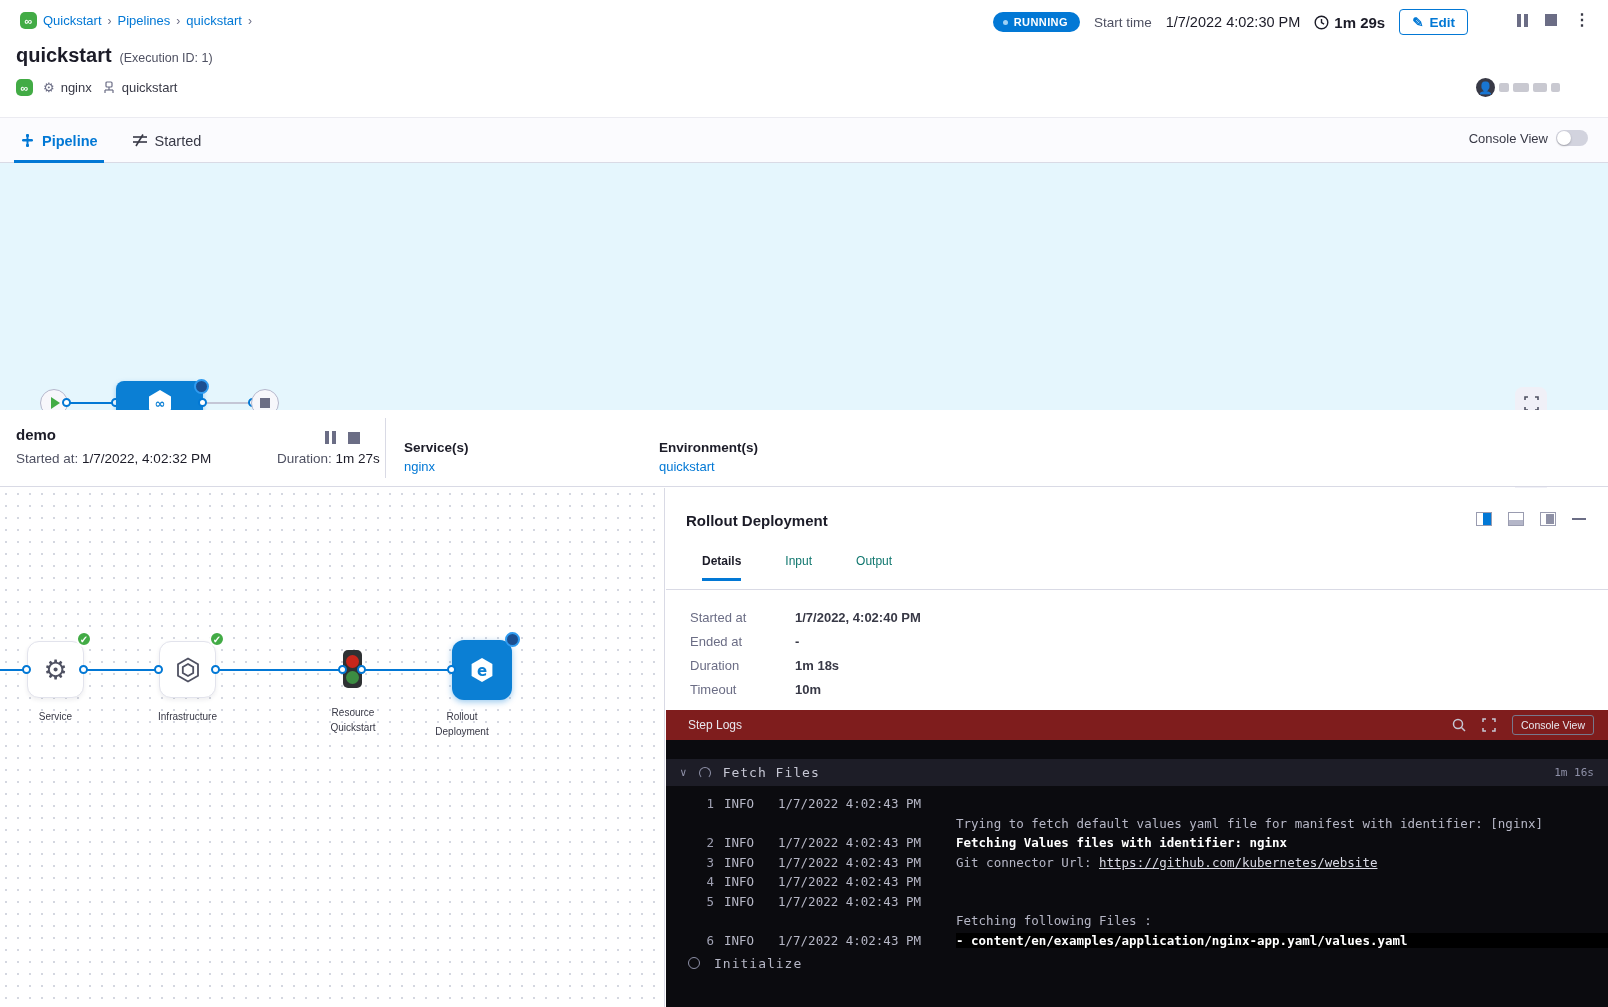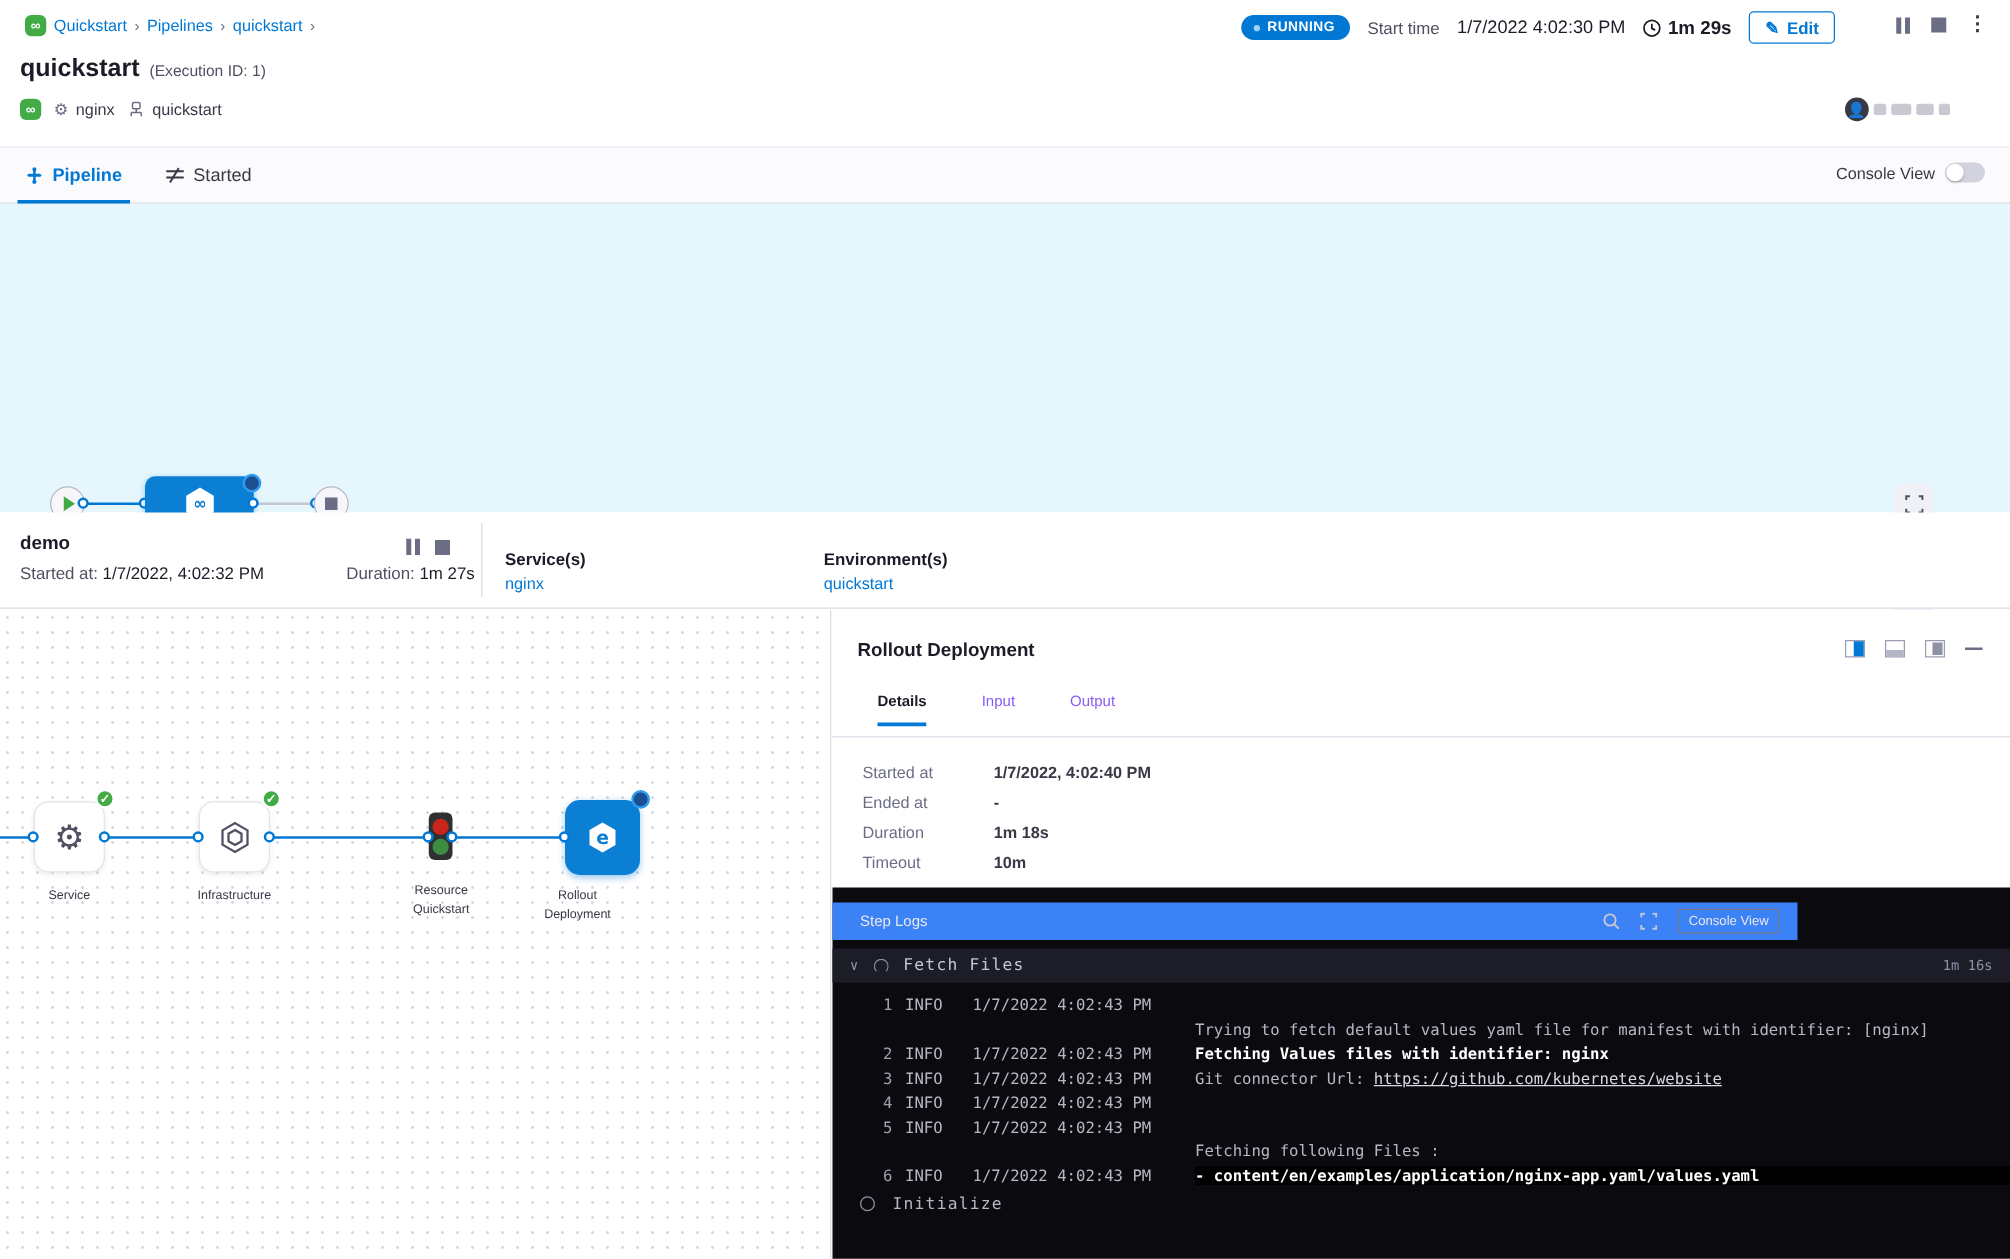--- a/index.html
+++ b/index.html
@@ -93,32 +93,32 @@
   
   .step-panel { position:absolute; left:666px; top:488px; width:942px; height:519px; background:#fff; }
   .sp-title { position:absolute; left:20px; top:24px; font-size:15px; font-weight:700; color:#1c1c28; }
   .sp-layout-icons { position:absolute; right:22px; top:24px; display:flex; align-items:center; gap:16px; }
   .li-box { width:16px; height:14px; border:1px solid #9a9cb0; background:#fff; position:relative; cursor:pointer; }
   .li-box .half-r { position:absolute; right:0; top:0; width:8px; height:12px; background:#0278d5; }
   .li-box .bot { position:absolute; left:0; bottom:0; width:14px; height:5px; background:#b4b6c8; }
   .li-box .in-r { position:absolute; right:1px; top:1px; width:8px; height:10px; background:#8e90a5; }
   .li-minus { width:14px; height:2px; background:#6b6d85; cursor:pointer; }
   .sp-tabs { position:absolute; left:36px; top:66px; display:flex; gap:44px; font-size:12px; }
-  .sp-tab { color:#8b5cf6; padding-bottom:13px; position:relative; cursor:pointer; }
+  .sp-tab { color:#0f766e; padding-bottom:13px; position:relative; cursor:pointer; }
   .sp-tab.active { color:#1c1c28; font-weight:700; }
   .sp-tab.active::after { content:""; position:absolute; left:0; right:0; bottom:0; height:3px; background:#0278d5; }
   .sp-tabline { position:absolute; left:0; top:101px; width:942px; height:1px; background:#d9dae5; }
   .sp-details { position:absolute; left:24px; top:122px; }
   .sp-row { display:flex; margin-bottom:9px; font-size:13px; }
   .sp-row .lbl { width:105px; color:#6b6d85; }
   .sp-row .val { color:#383946; font-weight:700; }
 
   
   .step-logs { position:absolute; left:0; top:222px; width:942px; height:297px; background:#0b0b0f; font-family:"DejaVu Sans Mono", monospace; }
-  .logs-header { position:absolute; left:0; top:12px; width:772px; height:30px; background:#3b82f6; display:flex; align-items:center; }
+  .logs-header { position:absolute; left:0; top:0; width:942px; height:30px; background:#7f1d1d; display:flex; align-items:center; }
   .logs-title { margin-left:22px; font-size:12px; color:#e8e8ef; font-family:"Liberation Sans", sans-serif; }
   .logs-actions { position:absolute; right:14px; top:0; height:30px; display:flex; align-items:center; gap:16px; }
   .cv-btn { border:1px solid #77788c; color:#e8e8ef; font-size:10.5px; border-radius:3px; padding:3px 8px; font-family:"Liberation Sans", sans-serif; cursor:pointer; background:transparent; }
   .section-row { position:absolute; left:0; width:942px; height:27px; background:#1d1d27; display:flex; align-items:center; gap:12px; padding-left:14px; }
   .section-name { font-size:13px; color:#c6c7d4; letter-spacing:1px; }
   .section-time { position:absolute; right:14px; font-size:11px; color:#8e90a7; }
   .chev { color:#8e90a7; font-size:11px; }
   .spin-ring { width:12px; height:12px; border-radius:50%; border:1.6px solid #8e90a7; border-bottom-color:transparent; }
   .circ { width:12px; height:12px; border-radius:50%; border:1.6px solid #8e90a7; }
   .log-lines { position:absolute; left:0; top:63px; width:942px; }

